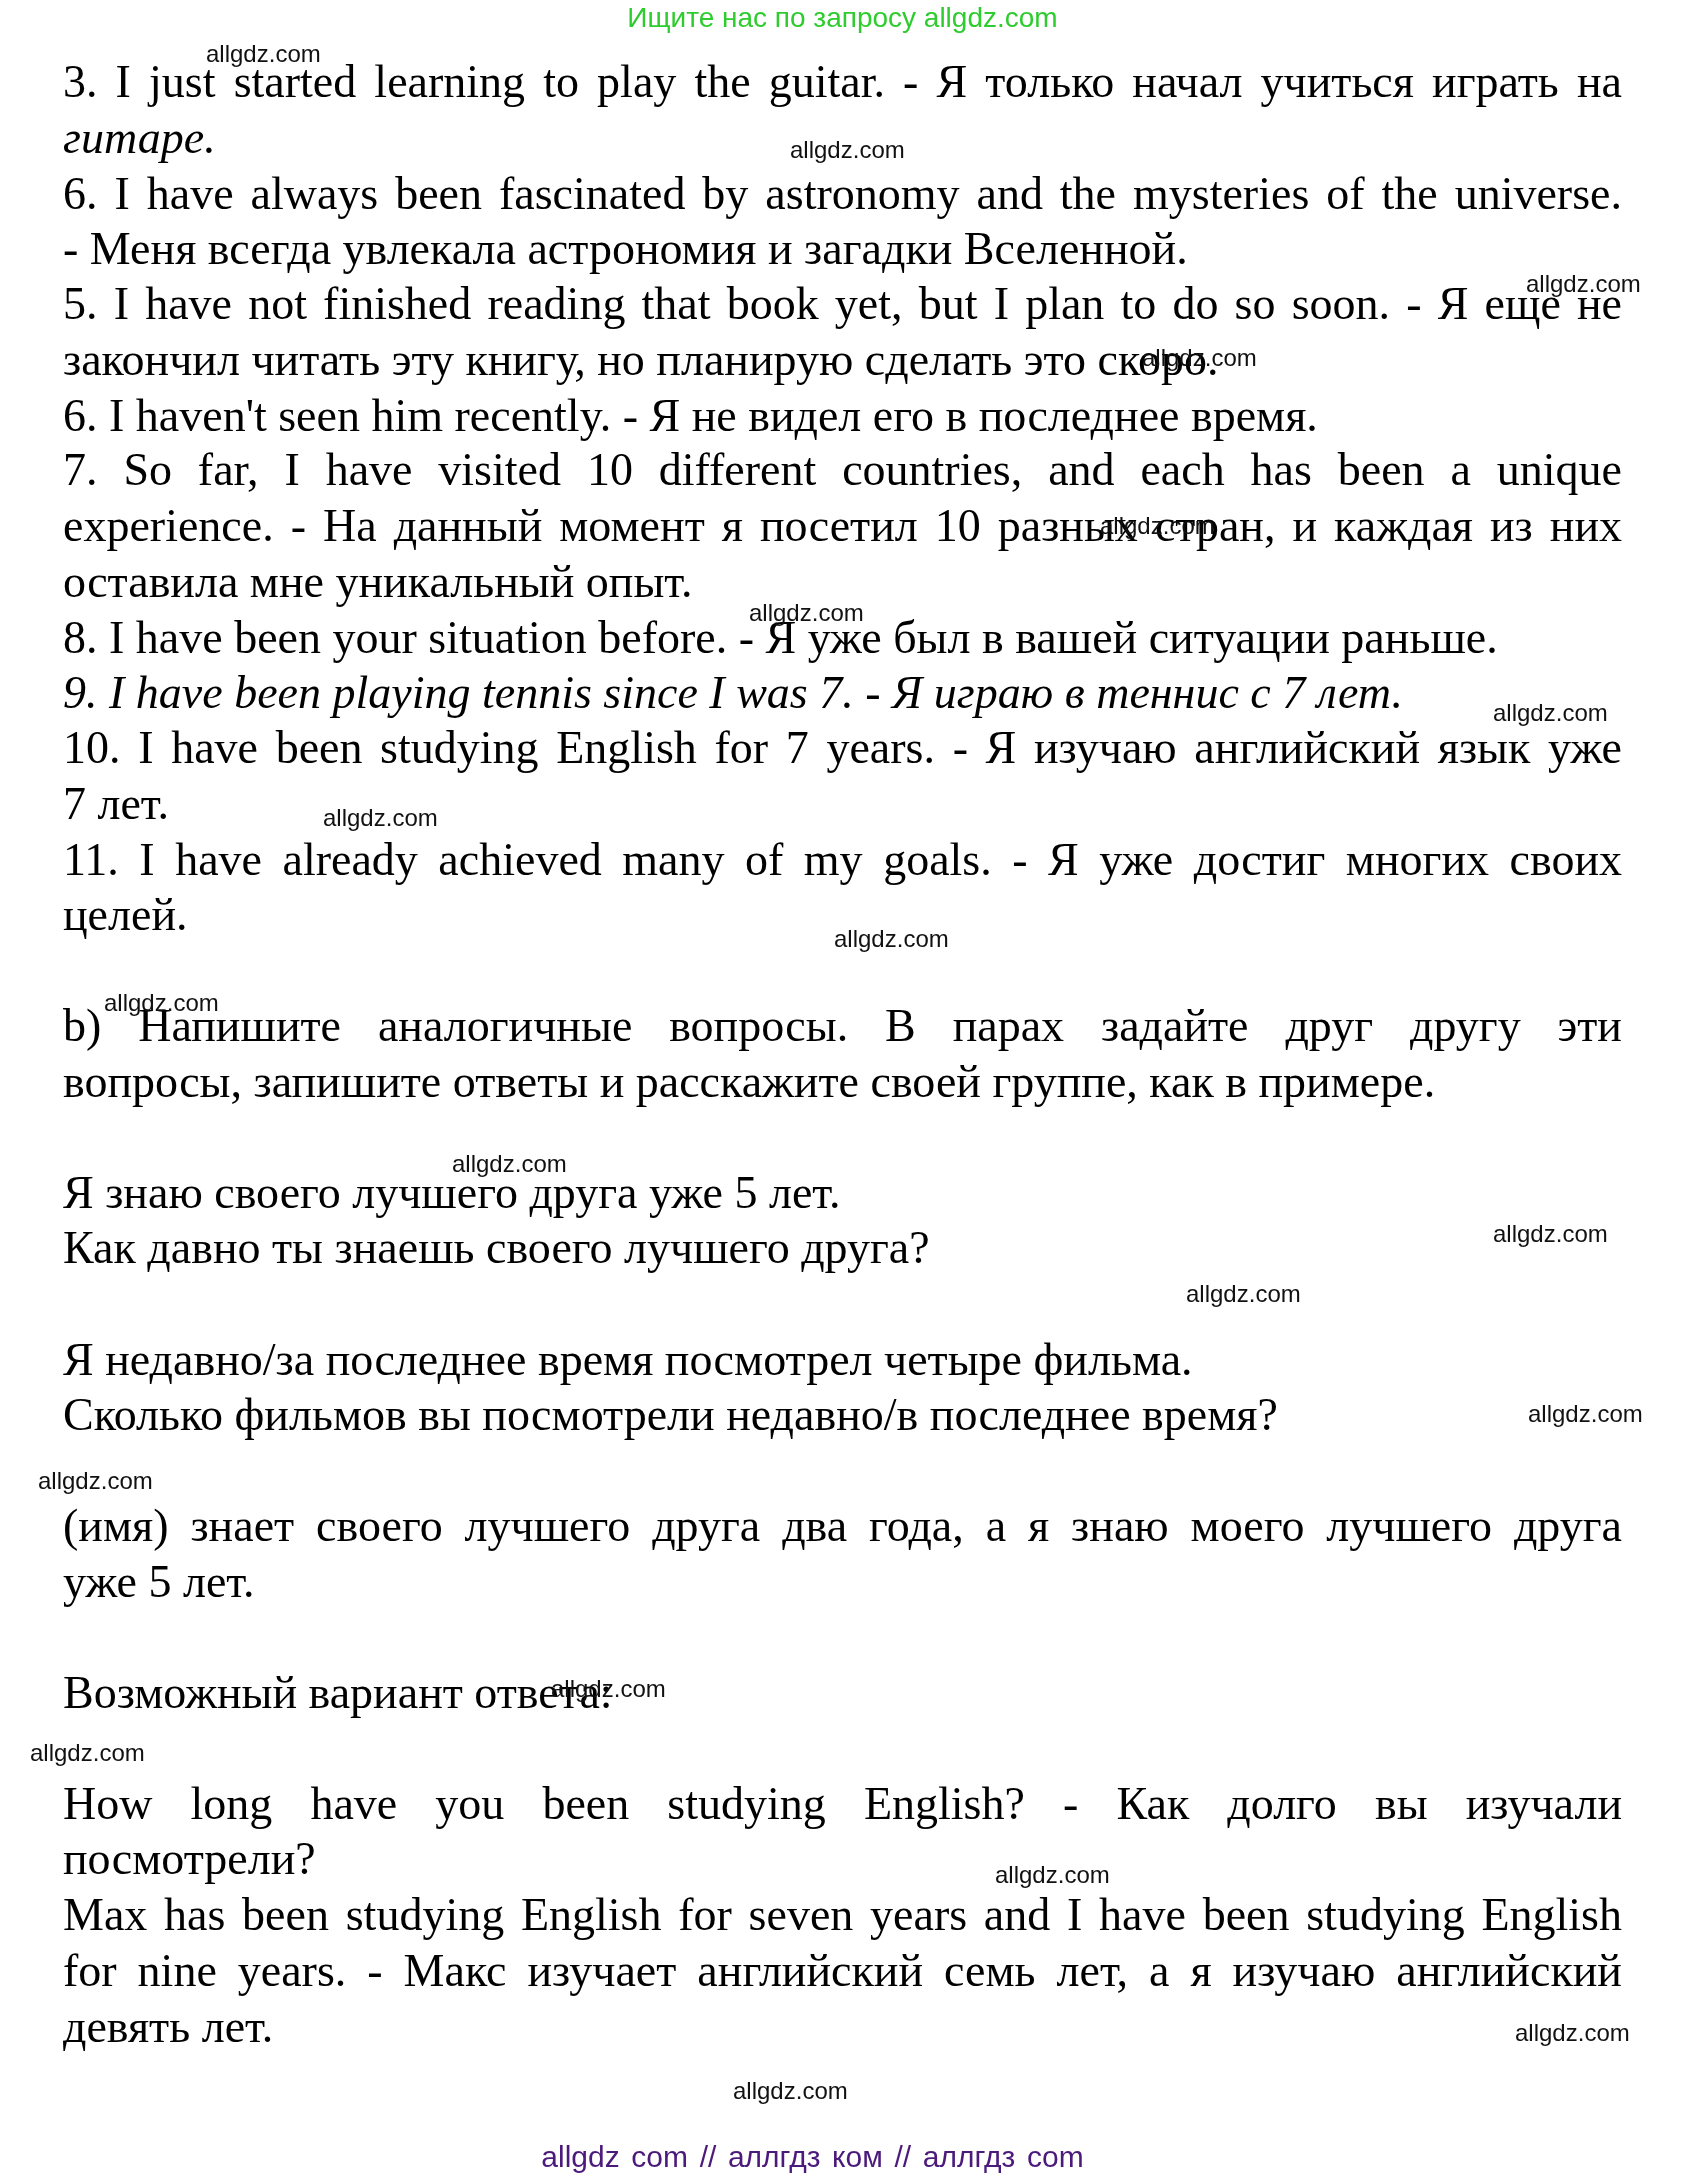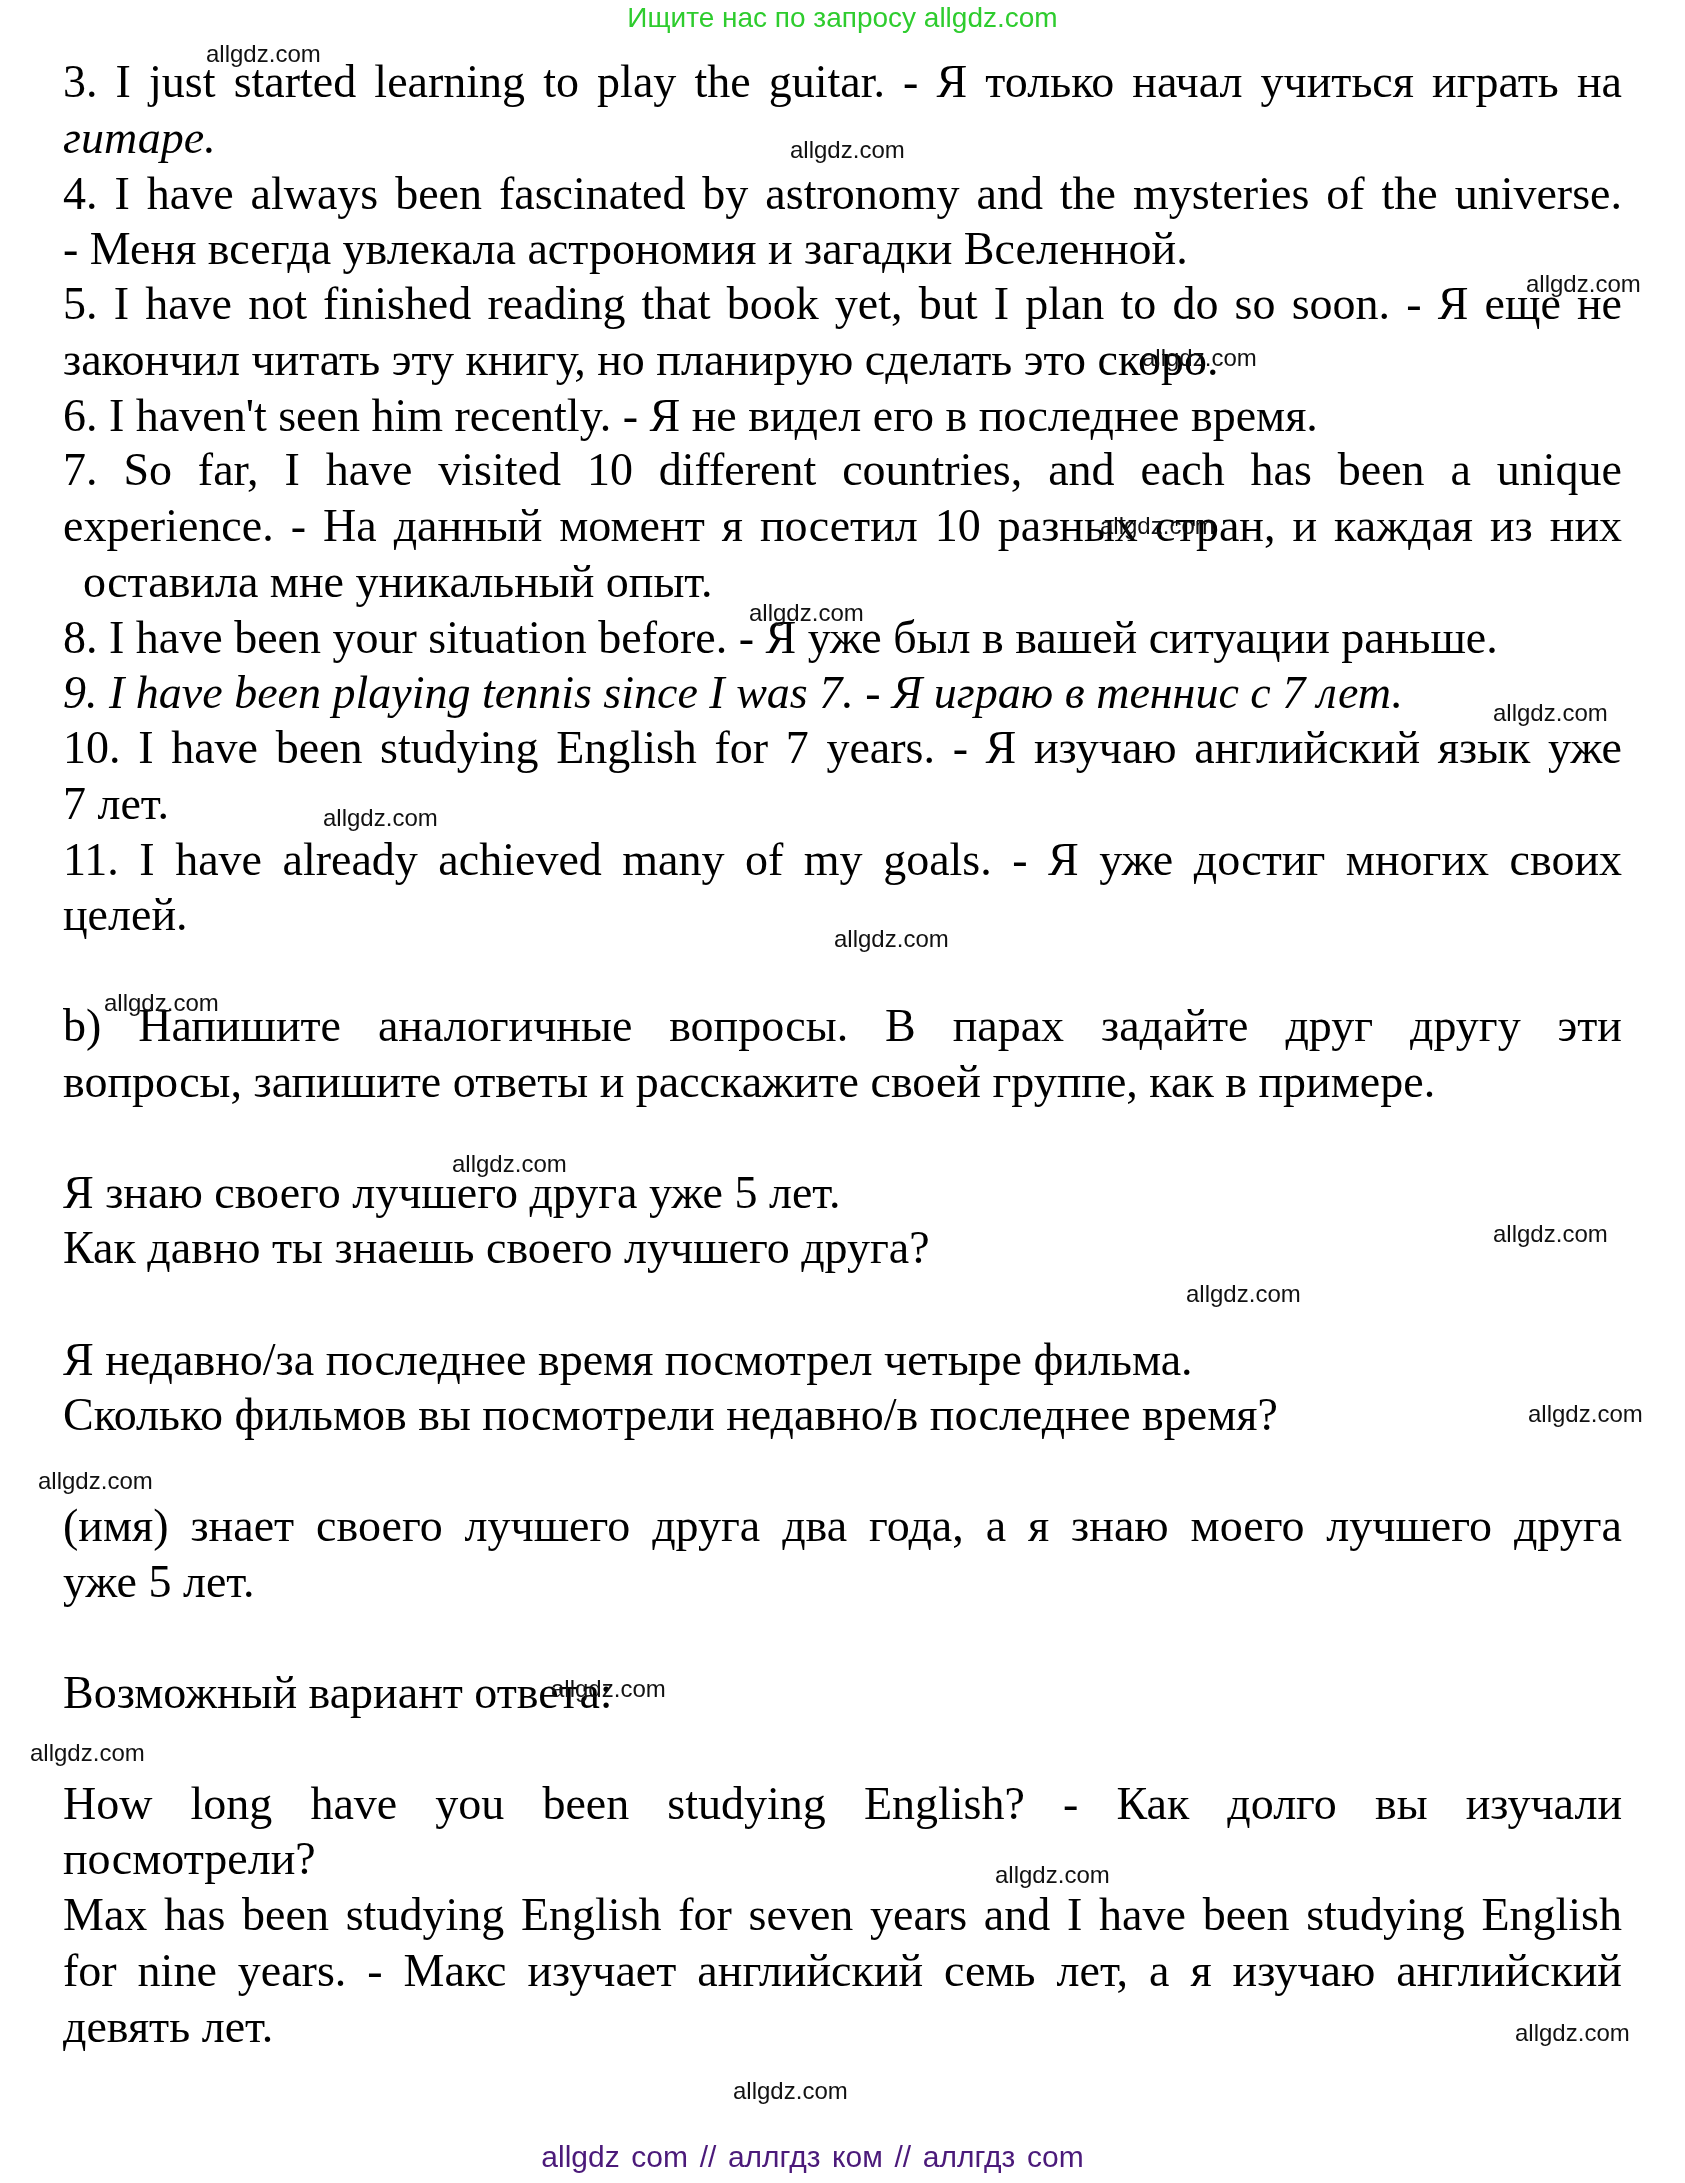--- a/index.html
+++ b/index.html
@@ -13,28 +13,28 @@
         font-size:46px; color:#000; white-space:nowrap; line-height:56px; }
   .just { text-align:justify; text-align-last:justify; }
 </style>
 </head>
 <body>
 
 <div class="hdr">Ищите нас по запросу allgdz.com</div>
 <div id="lines">
     <div class="ln just" style="top: 54px; white-space: normal;">3. I just started learning to play the guitar. - Я только начал учиться играть на</div>
     <div class="ln" style="top: 110px; font-style: italic;">гитаре.</div>
-    <div class="ln just" style="top: 166px; white-space: normal;">4. I have always been fascinated by astronomy and the mysteries of the universe.</div>
+    <div class="ln just" style="top: 166px; white-space: normal;">6. I have always been fascinated by astronomy and the mysteries of the universe.</div>
     <div class="ln" style="top: 221px;">- Меня всегда увлекала астрономия и загадки Вселенной.</div>
     <div class="ln just" style="top: 276px; white-space: normal;">5. I have not finished reading that book yet, but I plan to do so soon. - Я еще не</div>
     <div class="ln" style="top: 332px;">закончил читать эту книгу, но планирую сделать это скоро.</div>
     <div class="ln" style="top: 388px;">6. I haven't seen him recently. - Я не видел его в последнее время.</div>
     <div class="ln just" style="top: 442px; white-space: normal;">7. So far, I have visited 10 different countries, and each has been a unique</div>
     <div class="ln just" style="top: 498px; white-space: normal;">experience. - На данный момент я посетил 10 разных стран, и каждая из них</div>
-    <div class="ln" style="top: 554px; margin-left: 20px;">оставила мне уникальный опыт.</div>
+    <div class="ln" style="top: 554px;">оставила мне уникальный опыт.</div>
     <div class="ln" style="top: 610px;">8. I have been your situation before. - Я уже был в вашей ситуации раньше.</div>
     <div class="ln" style="top: 665px; font-style: italic;">9. I have been playing tennis since I was 7. - Я играю в теннис с 7 лет.</div>
     <div class="ln just" style="top: 720px; white-space: normal;">10. I have been studying English for 7 years. - Я изучаю английский язык уже</div>
     <div class="ln" style="top: 776px;">7 лет.</div>
     <div class="ln just" style="top: 832px; white-space: normal;">11. I have already achieved many of my goals. - Я уже достиг многих своих</div>
     <div class="ln" style="top: 887px;">целей.</div>
     <div class="ln just" style="top: 998px; white-space: normal;">b) Напишите аналогичные вопросы. В парах задайте друг другу эти</div>
     <div class="ln" style="top: 1054px;">вопросы, запишите ответы и расскажите своей группе, как в примере.</div>
     <div class="ln" style="top: 1165px;">Я знаю своего лучшего друга уже 5 лет.</div>
     <div class="ln" style="top: 1220px;">Как давно ты знаешь своего лучшего друга?</div>

